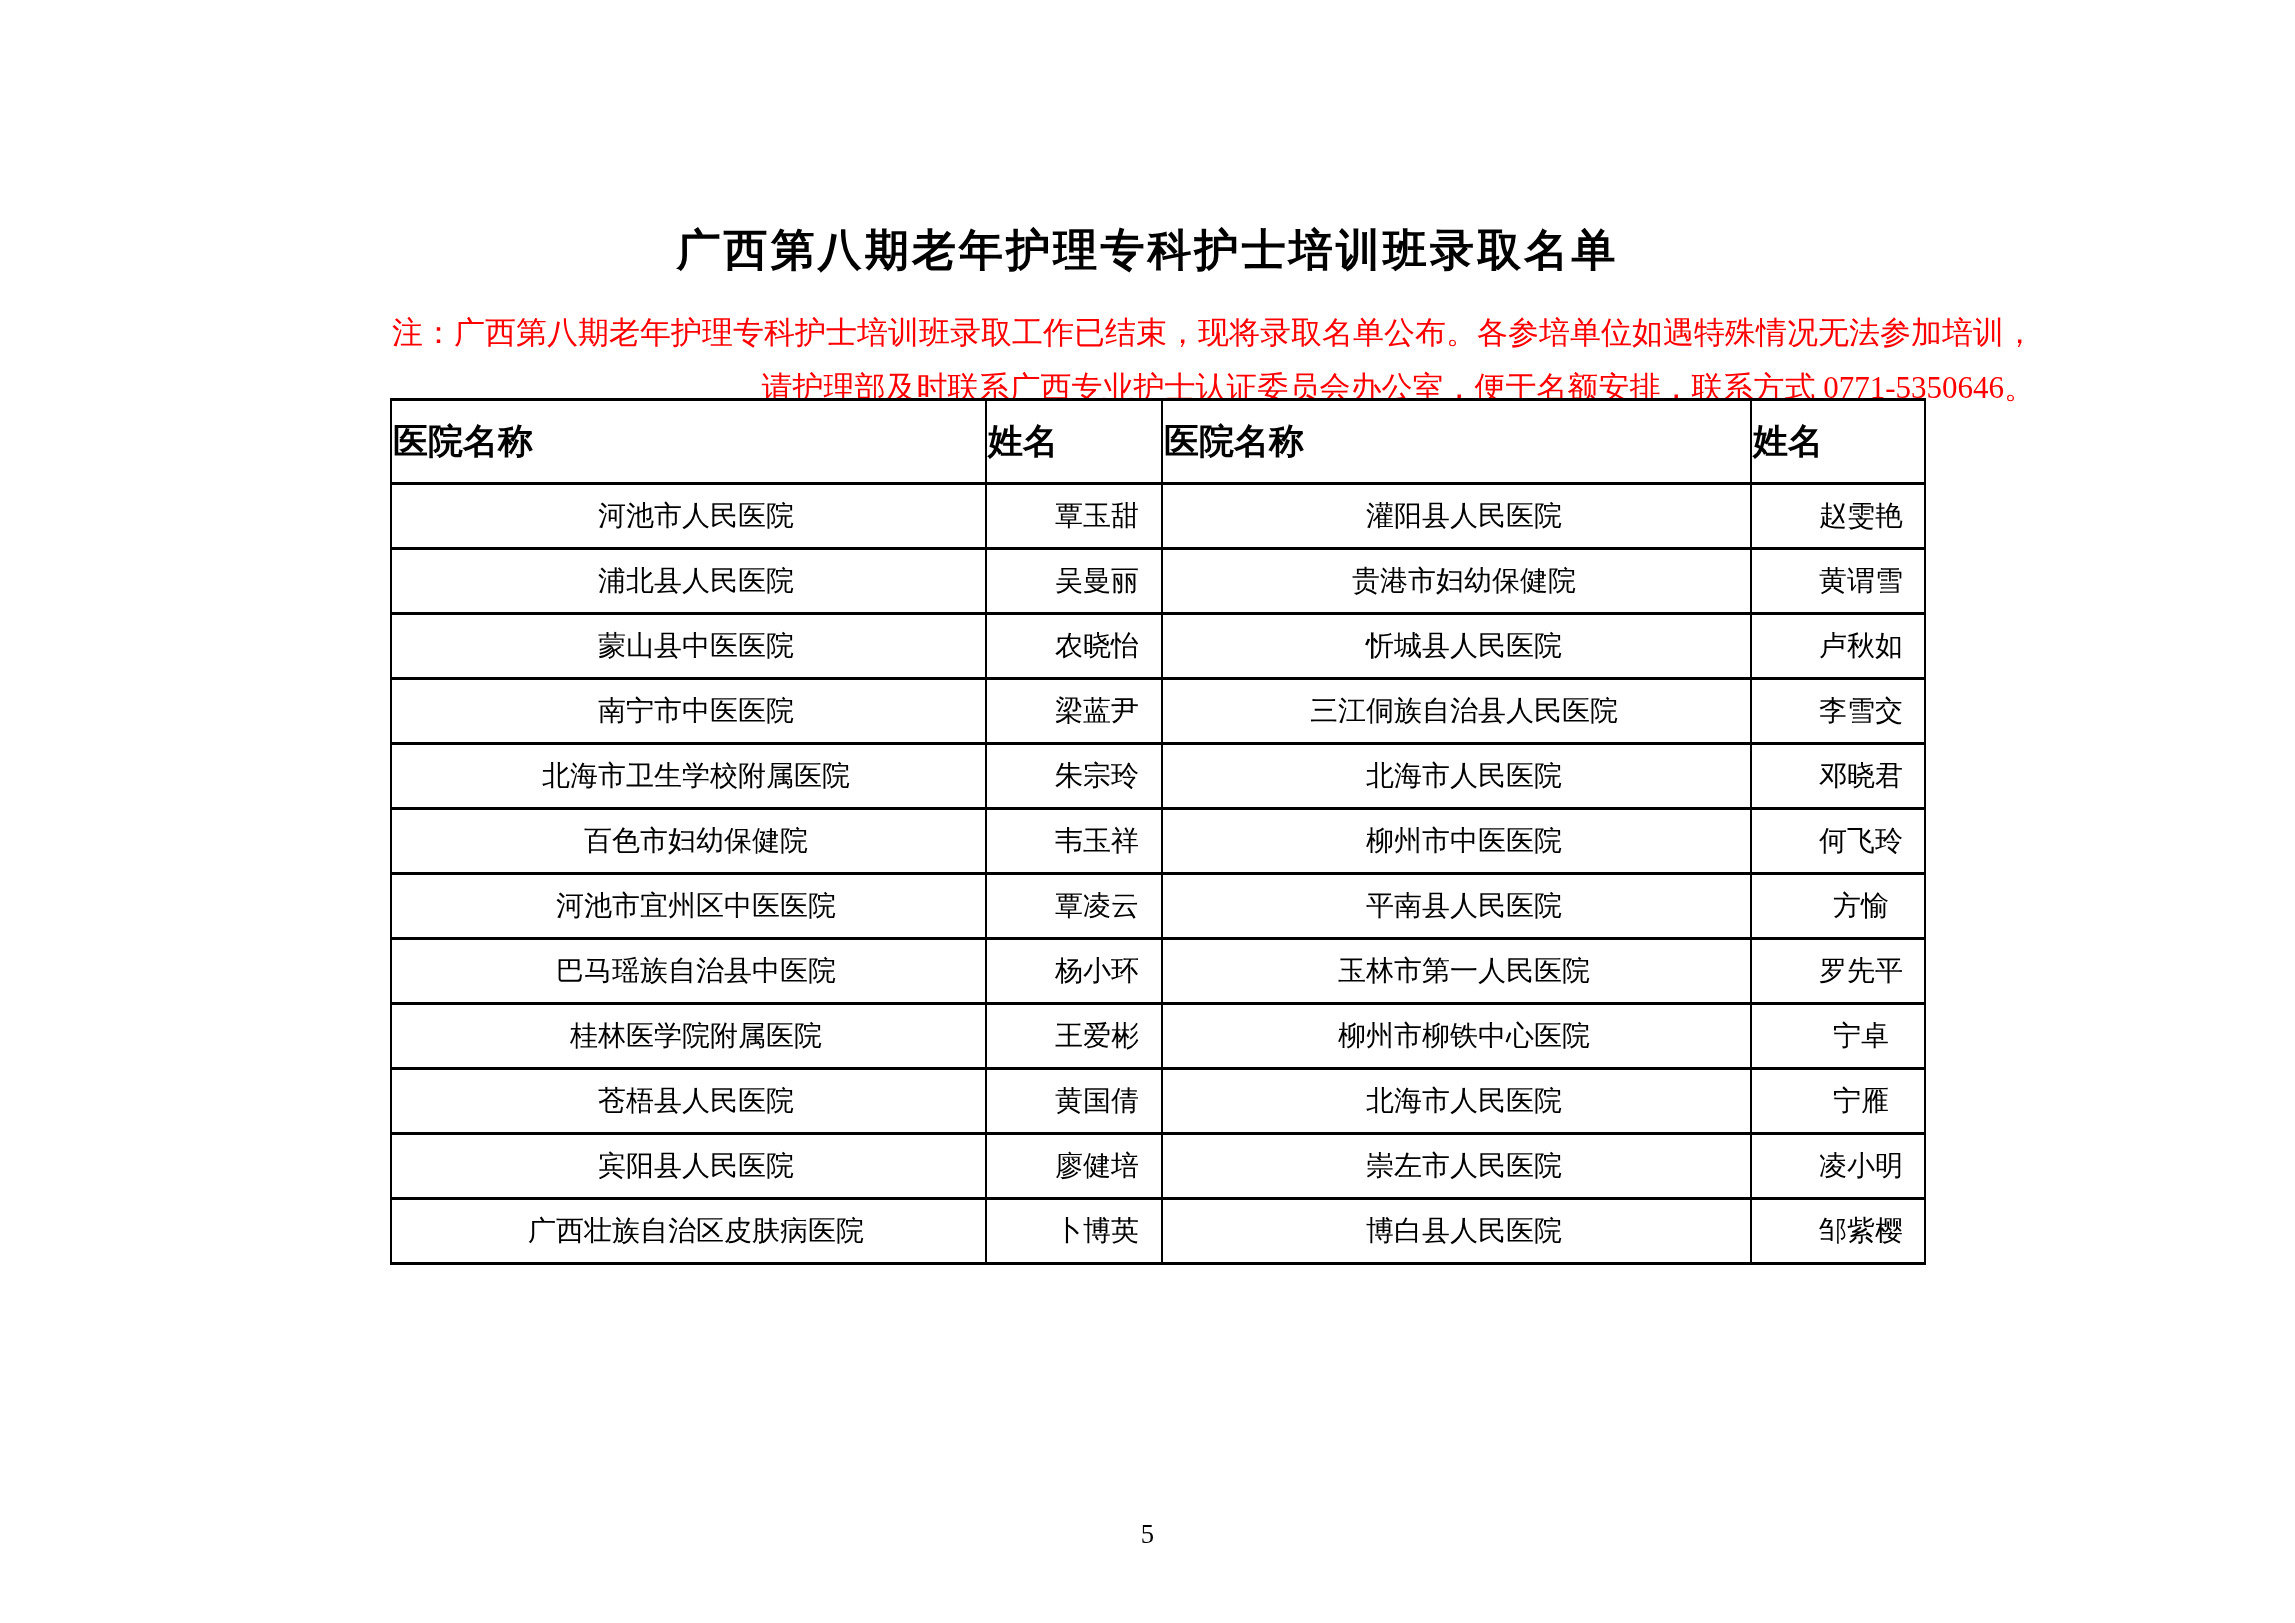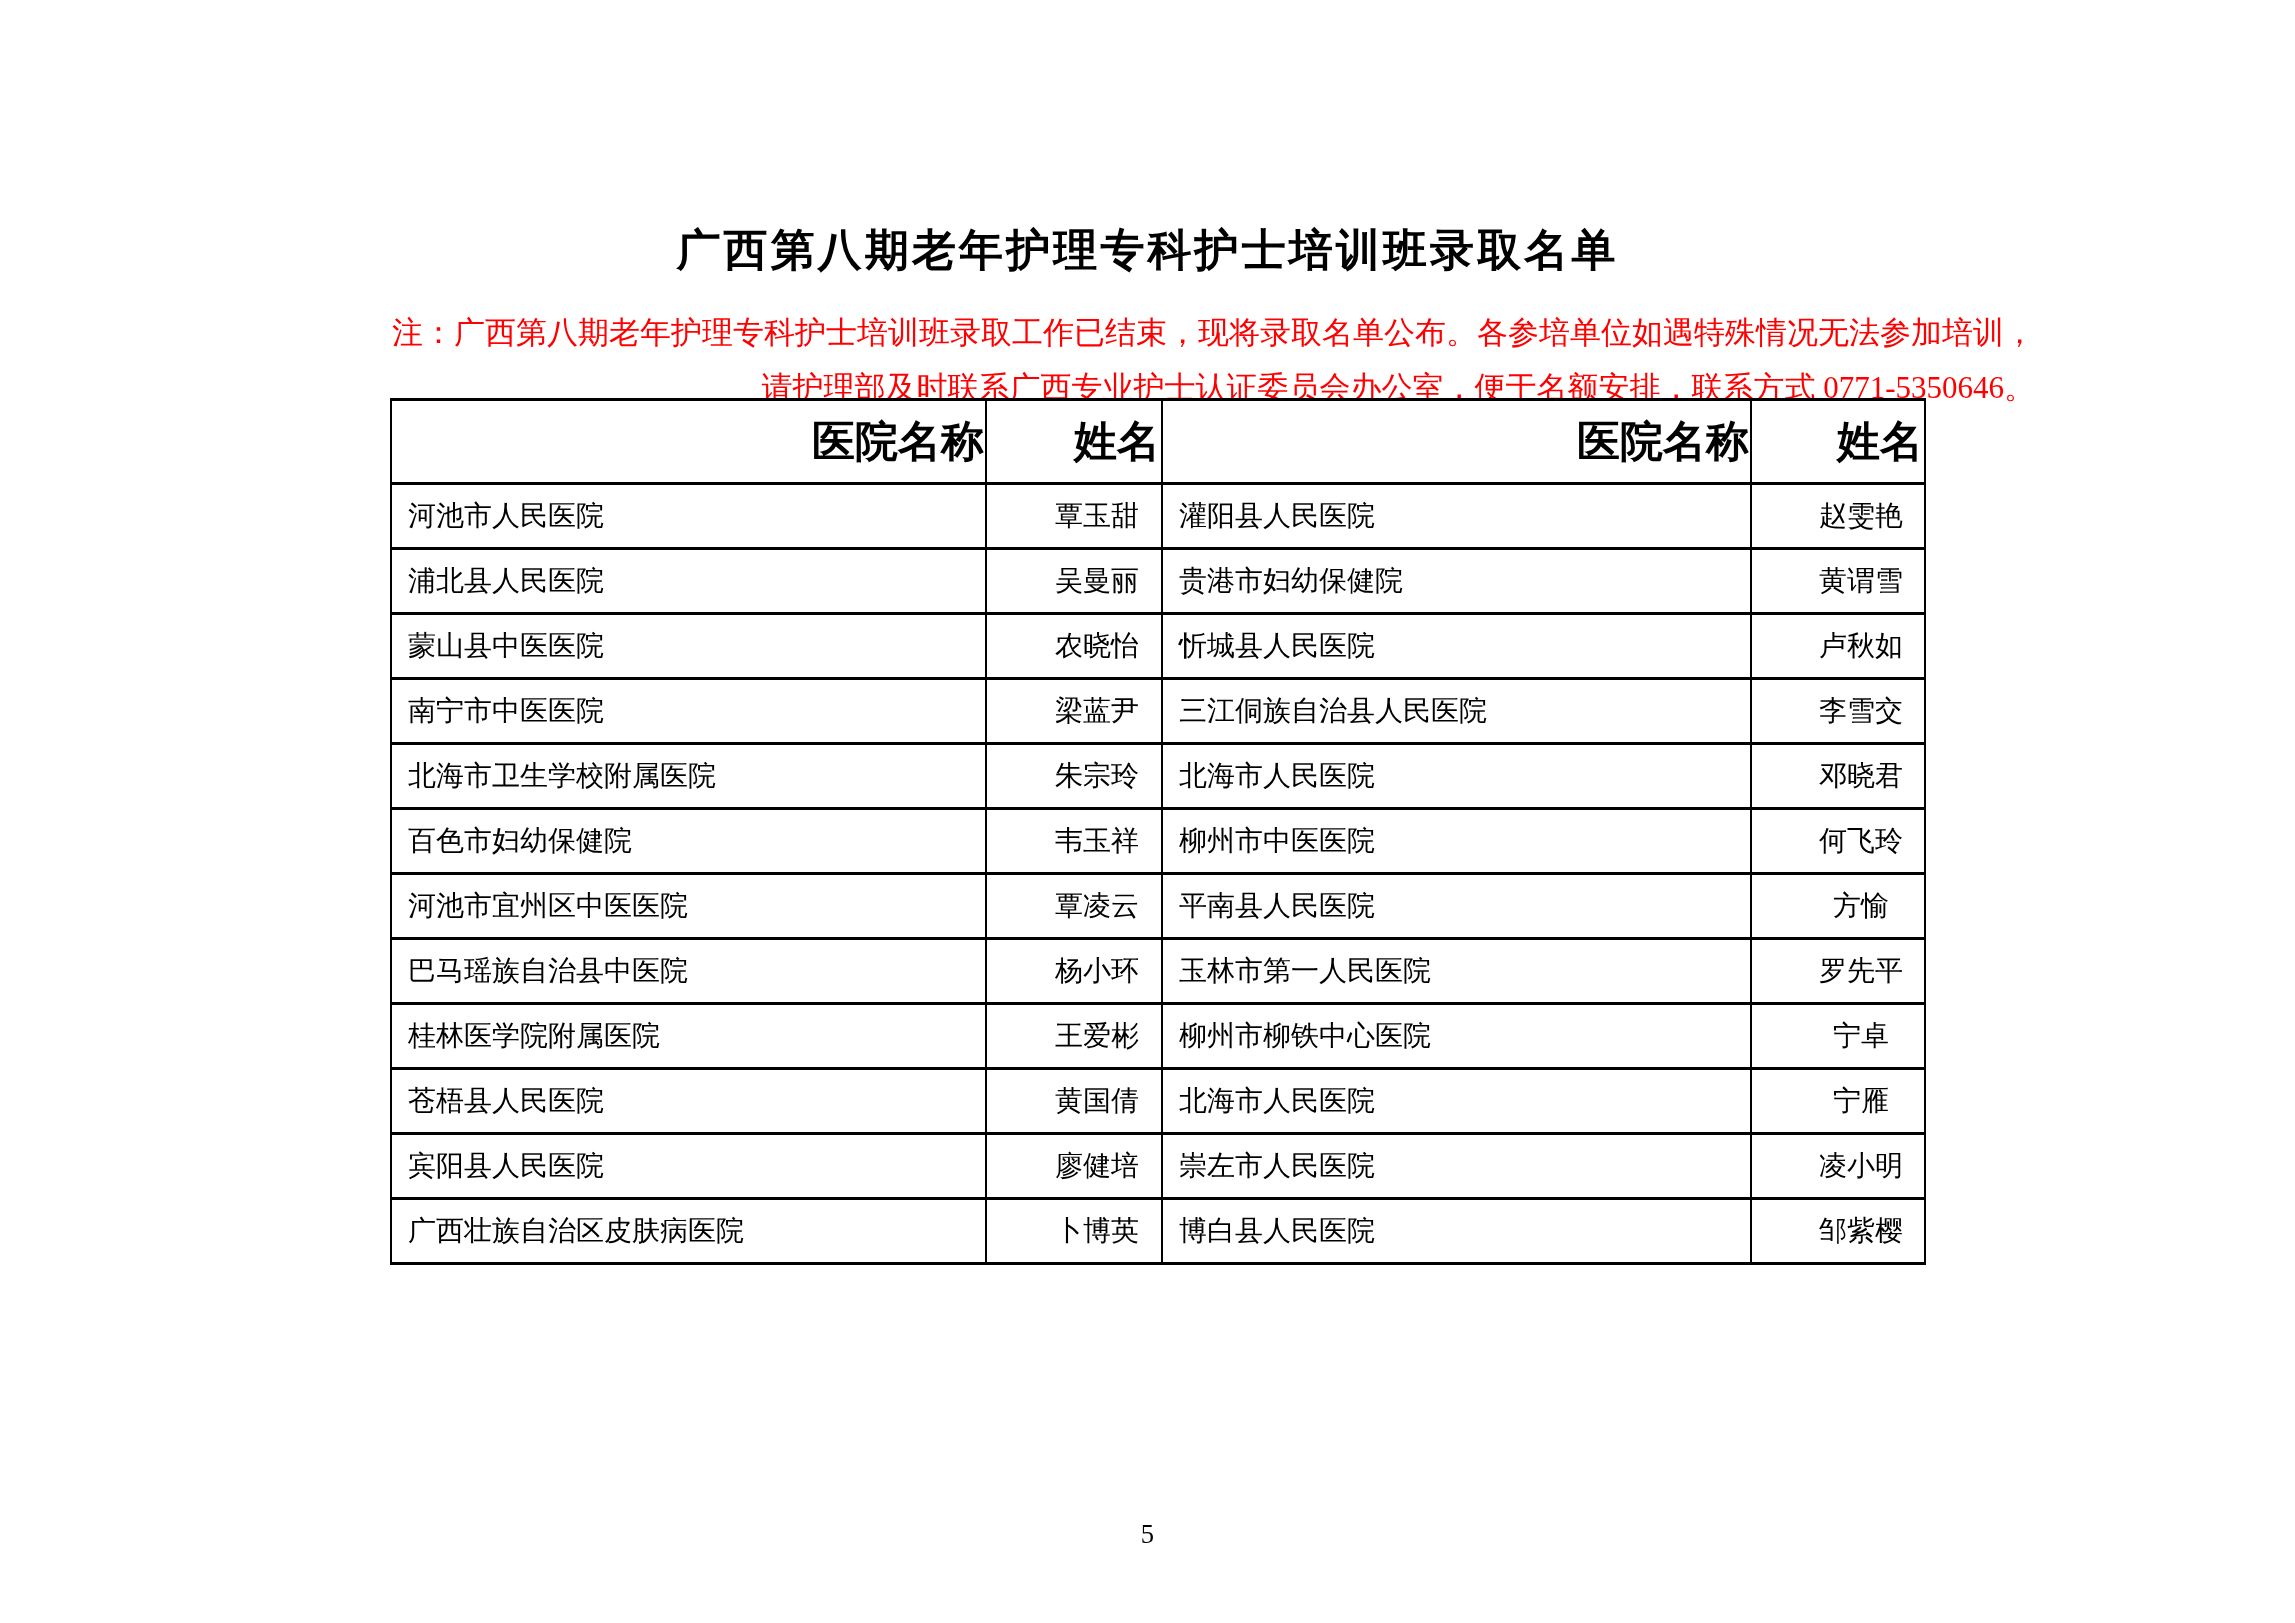--- a/index.html
+++ b/index.html
@@ -60,32 +60,32 @@
   .admission-table td {
     border: 2px solid #000000;
     border-top-width: 3.6px;
     border-bottom-width: 3.6px;
     overflow: hidden;
     white-space: nowrap;
     vertical-align: middle;
   }
   .admission-table th {
     height: 79px;
-    font-size: 43px;
+    font-size: 35px;
     font-weight: 700;
-    text-align: right;
+    text-align: left;
     font-family: "Liberation Serif", "DejaVu Serif", serif;
   }
   .admission-table td {
     height: 60px;
     font-size: 28px;
     padding-left: 47px;
   }
   .admission-table td.hosp {
-    text-align: left;
+    text-align: center;
     padding-left: 16px;
   }
   .admission-table td.name {
     text-align: center;
   }
   .page-number {
     position: absolute;
     top: 1519px;
     left: 0;
     width: 100%;

